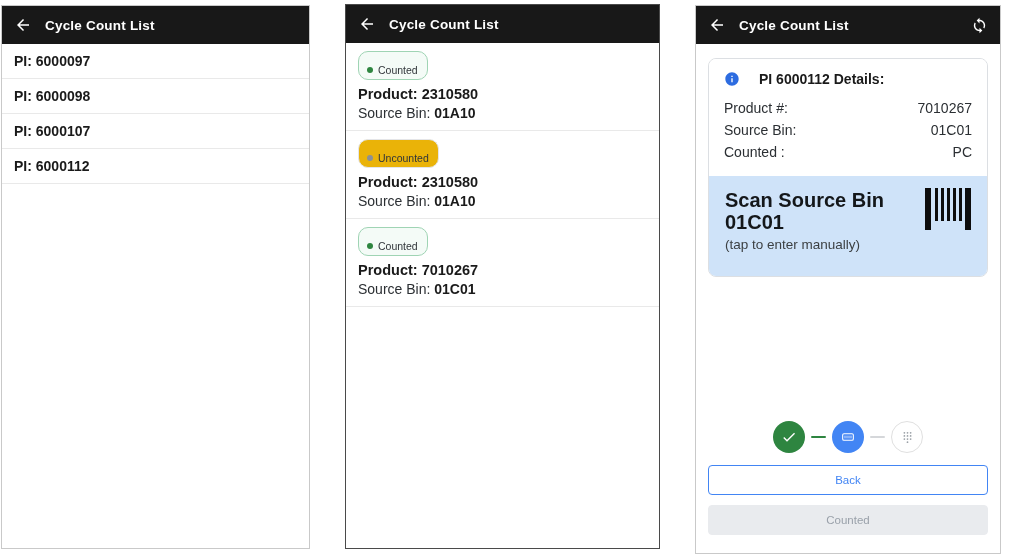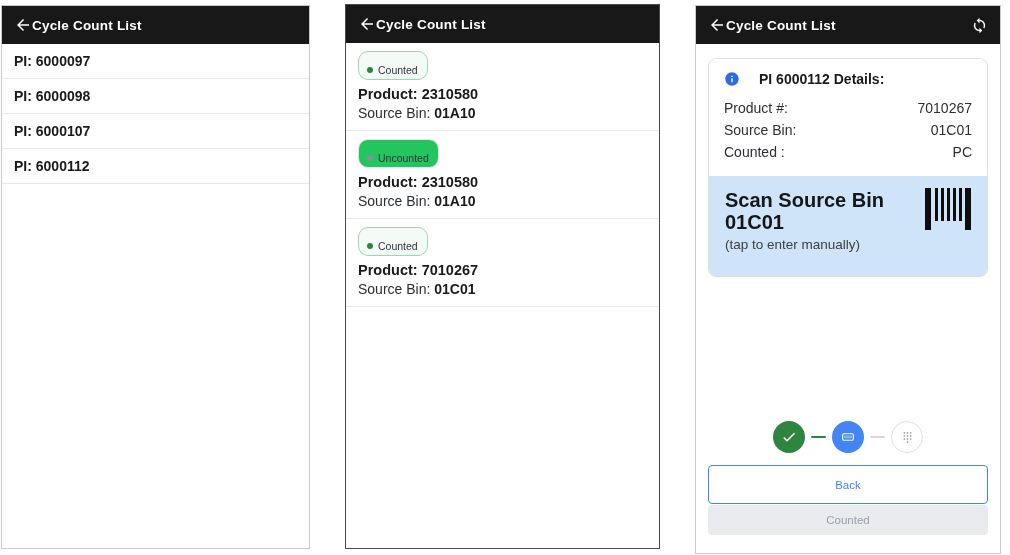--- a/index.html
+++ b/index.html
@@ -4,36 +4,36 @@
 <style>
   * { margin:0; padding:0; box-sizing:border-box; }
   html,body { width:1010px; height:555px; background:#ffffff;
     font-family:"Liberation Sans", sans-serif; color:#1a1a1a; overflow:hidden; }
   .phone { position:absolute; background:#fff; border:1px solid #c9c9c9; }
   #panel1 { left:1px;  top:5px; width:309px; height:544px; }
   #panel2 { left:345px; top:4px; width:315px; height:545px; border-color:#4a4a4a; }
   #panel3 { left:695px; top:5px; width:306px; height:549px; }
 
   .header { height:38px; background:#181818; display:flex; align-items:center;
-    padding:0 12px; }
+    padding:0 12px; gap:13px; }
   .header .title { color:#fff; font-weight:bold; font-size:13.5px; letter-spacing:.2px; flex:1; }
   .icon-btn { display:flex; align-items:center; justify-content:center; cursor:pointer; }
 
   
   .pi-row { height:35px; display:flex; align-items:center; padding:0 12px;
     font-weight:bold; font-size:14px; border-bottom:1px solid #e9e9e9; }
 
   
   .cc-item { padding:8px 12px 9px; border-bottom:1px solid #e9e9e9; }
   .badge { display:inline-flex; align-items:center; gap:5px; border-radius:10px;
     padding:12px 9px 3px 8px; font-size:10.5px; color:#30353a; border:1px solid transparent; }
   .badge .dot { width:6px; height:6px; border-radius:50%; }
   .badge.counted { background:#f4fbf7; border-color:#9fd4b4; }
   .badge.counted .dot { background:#2e8540; }
-  .badge.uncounted { background:#22c55e; border-color:#e4e5e8; }
+  .badge.uncounted { background:#eab308; border-color:#e4e5e8; }
   .badge.uncounted .dot { background:#8b9096; }
   .prod-line { margin-top:6px; font-size:14.5px; font-weight:bold; }
   .bin-line { margin-top:3px; font-size:14px; color:#2b2f33; }
   .bin-line b { color:#1a1a1a; }
 
   
   .card { margin:14px 12px 0; border:1px solid #dcdfe3; border-radius:8px; overflow:hidden; }
   .card-white { padding:12px 15px 13px; background:#fff; }
   .details-title { display:flex; align-items:center; gap:19px; font-weight:bold;
     font-size:14px; margin-bottom:10px; }
@@ -52,21 +52,21 @@
   .step-circle.green { background:#2e8540; }
   .step-circle.blue  { background:#4285f4; }
   .step-circle.idle  { background:#fff; border:1px solid #e0e0e0; }
   .connector { width:15px; height:2px; margin:0 6px; border-radius:1px; }
   .connector.green { background:#2e8540; }
   .connector.gray  { background:#d5d7da; }
 
   
   .btn { position:absolute; left:12px; right:12px; border-radius:4px; font-size:11.5px;
     display:flex; align-items:center; justify-content:center; cursor:pointer; }
-  .btn-back { top:459px; height:39px; background:#fff; border:1.5px solid #4285f4;
+  .btn-back { top:459px; height:30px; background:#fff; border:1.5px solid #4285f4;
     color:#4285f4; }
   .btn-confirm { top:499px; height:30px; background:#e9ebee; border:1px solid #e9ebee;
     color:#9aa1aa; cursor:default; }
 </style>
 </head>
 <body>
 
 <section class="phone" id="panel1">
   <div class="header">
     <span class="icon-btn">

